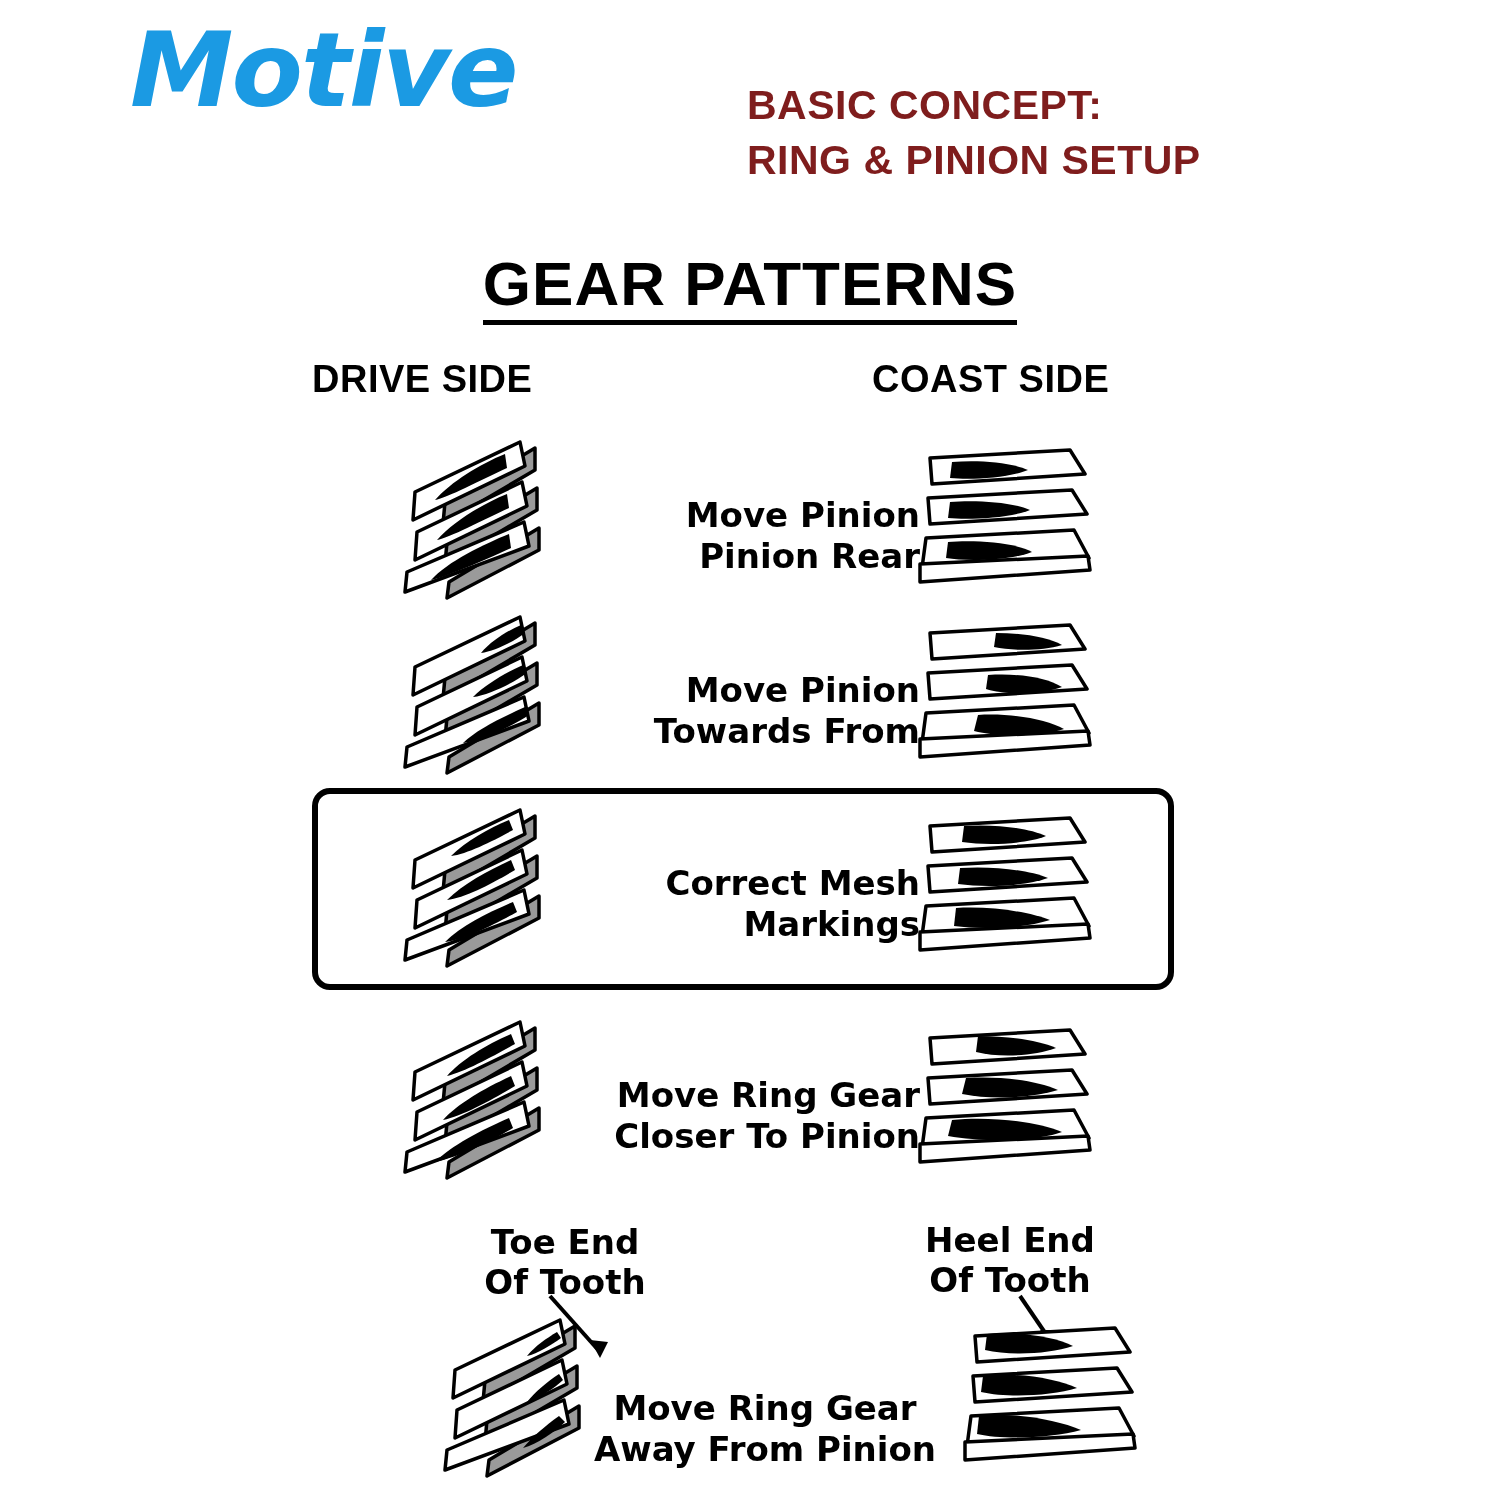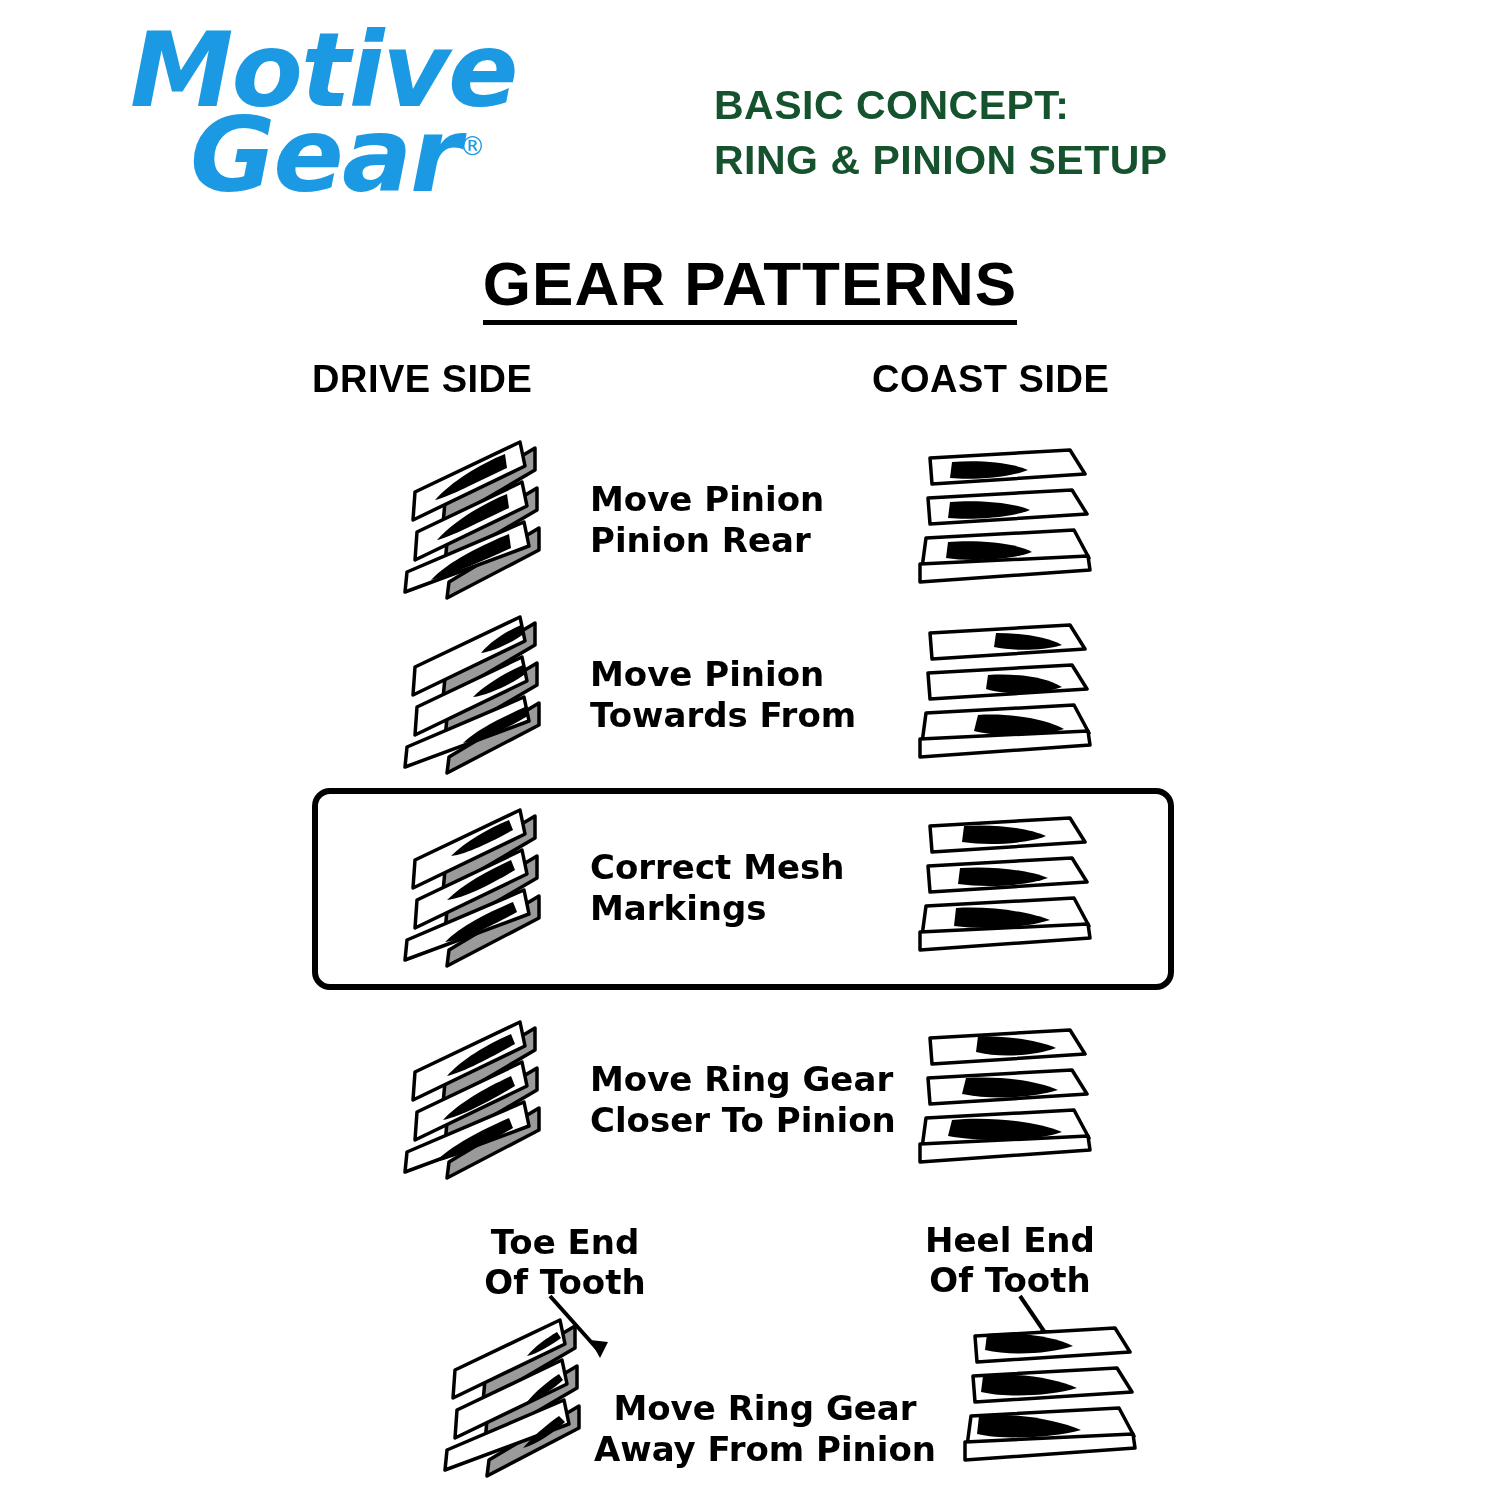--- a/index.html
+++ b/index.html
@@ -44,28 +44,28 @@
   }
   .logo-reg {
     font-size: 26px;
     vertical-align: super;
     font-style: normal;
     font-weight: normal;
   }
 
   .header-title {
     position: absolute;
-    left: 714px;
+    left: 747px;
     top: 78px;
     width: 560px;
     font-family: "Liberation Sans", sans-serif;
     font-weight: bold;
     font-size: 41px;
     line-height: 1.35;
-    color: #14532d;
+    color: #7f1d1d;
     letter-spacing: 0.5px;
   }
 
   .main-title {
     position: absolute;
     top: 248px;
     left: 0;
     width: 1500px;
     text-align: center;
     font-family: "Liberation Sans", sans-serif;
@@ -91,27 +91,27 @@
   
   .row {
     position: absolute;
     left: 300px;
     width: 900px;
     height: 160px;
   }
   .row .label {
     position: absolute;
     left: 290px;
-    top: 0;
+    top: 16px;
     width: 330px;
     height: 160px;
     display: flex;
     flex-direction: column;
     justify-content: center;
-    align-items: flex-start;
+    align-items: flex-end;
     text-align: center;
     font-family: "DejaVu Sans", sans-serif;
     font-weight: bold;
     font-size: 34px;
     line-height: 1.22;
   }
   .row .gfx {
     position: absolute;
     top: 0;
   }
@@ -155,21 +155,20 @@
 
   svg { display: block; overflow: visible; }
 </style>
 </head>
 <body>
 
 <div class="page">
 
   <div class="logo">
     <div class="logo-line">Motive</div>
-    <div class="logo-line logo-line2"><span>Gear</span><span class="logo-reg">®</span></div>
   </div>
 
   <div class="header-title">
     <div>BASIC CONCEPT:</div>
     <div>RING &amp; PINION SETUP</div>
   </div>
 
   <div class="main-title">
     <span>GEAR PATTERNS</span>
   </div>

